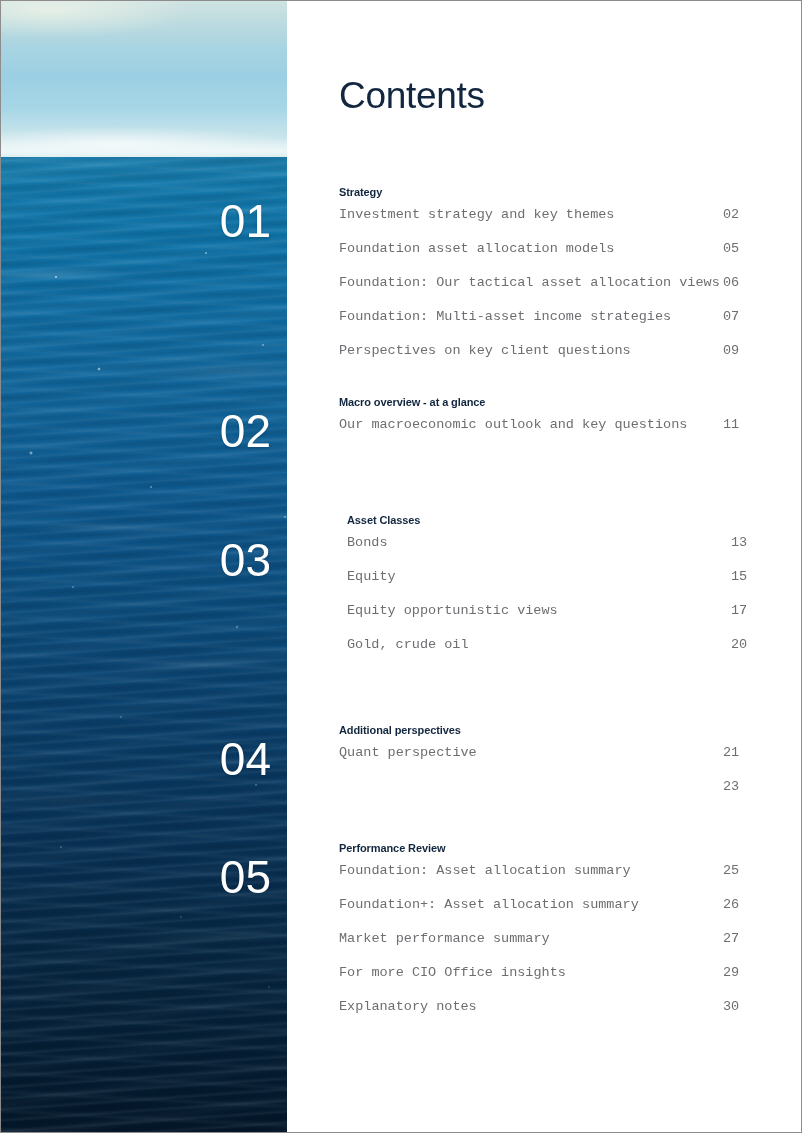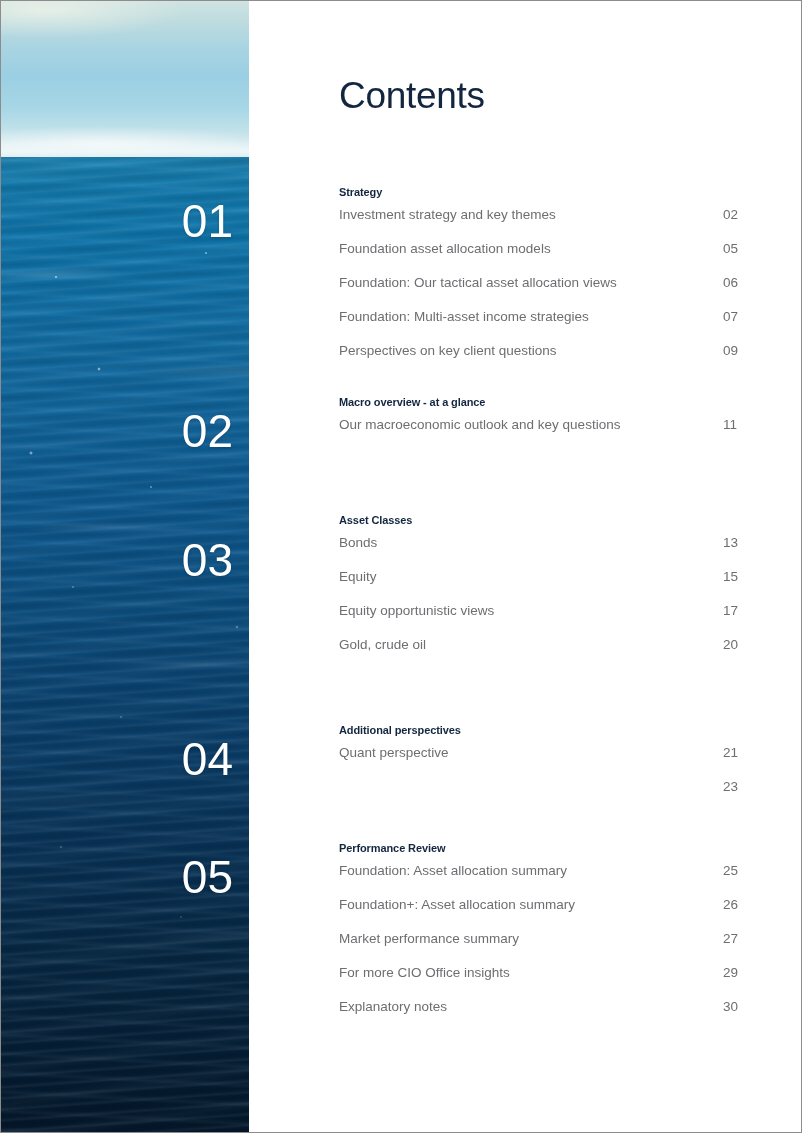--- a/index.html
+++ b/index.html
@@ -21,21 +21,21 @@
     box-sizing: border-box;
     border: 1px solid #8c8c8c;
     overflow: hidden;
   }
 
   
   .photo-panel {
     position: absolute;
     left: 0;
     top: 0;
-    width: 248px;
+    width: 286px;
     height: 1131px;
     overflow: hidden;
     background: #0b3a63;
   }
 
   
   .sky {
     position: absolute;
     left: 0; top: 0;
     width: 100%;
@@ -206,20 +206,21 @@
     letter-spacing: -0.1px;
   }
 
   .toc-row {
     position: relative;
     height: 34px;
     line-height: 34px;
     font-size: 13.5px;
     color: #6e6e72;
     white-space: nowrap;
+    font-family: Liberation Mono, monospace;
   }
   .toc-row .entry-title { display: inline-block; }
   .toc-row .entry-page {
     position: absolute;
     left: 384px;
     top: 0;
     font-size: 13.5px;
     color: #6e6e72;
   }
 </style>
@@ -275,21 +276,21 @@
       </div>
 
       <div class="toc-section" style="top: 396px;">
         <div class="section-heading">Macro overview - at a glance</div>
         <div class="toc-row">
           <span class="entry-title">Our macroeconomic outlook and key questions</span>
           <span class="entry-page">11</span>
         </div>
       </div>
 
-      <div class="toc-section" style="top: 514px;">
+      <div class="toc-section" style="top: 514px; margin-left: 8px;">
         <div class="section-heading">Asset Classes</div>
         <div class="toc-row">
           <span class="entry-title">Bonds</span>
           <span class="entry-page">13</span>
         </div>
         <div class="toc-row">
           <span class="entry-title">Equity</span>
           <span class="entry-page">15</span>
         </div>
         <div class="toc-row">

